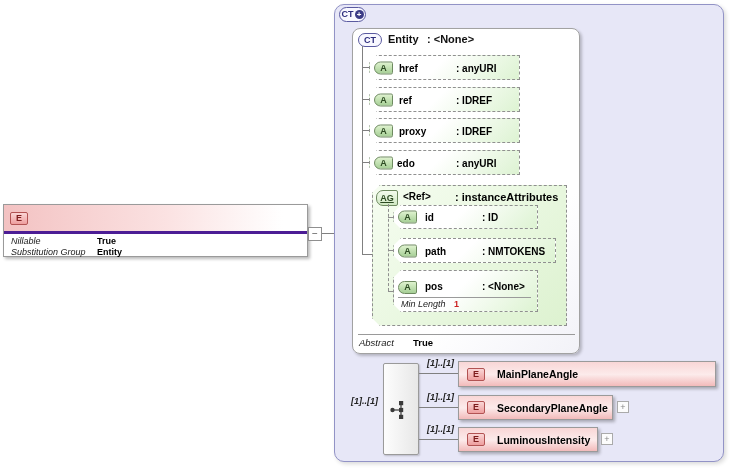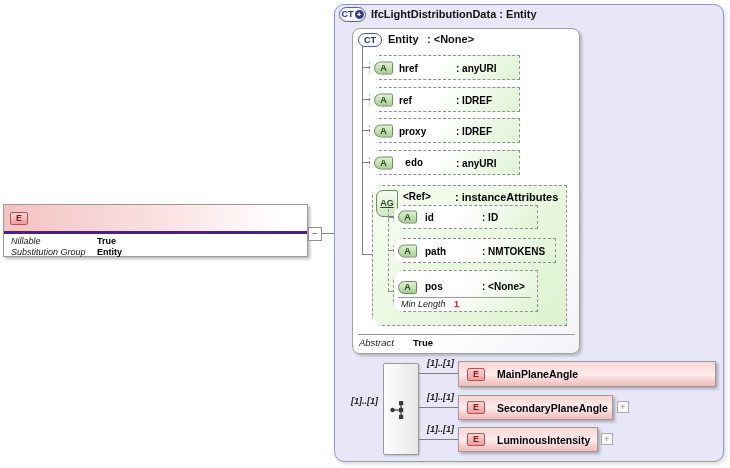--- a/index.html
+++ b/index.html
@@ -13,21 +13,21 @@
   .hdash { position:absolute; height:0; border-top:1px dashed #8f8f8f; }
   .vdash { position:absolute; width:0;  border-left:1px dashed #8f8f8f; }
 
   
   .badge { position:absolute; display:flex; align-items:center; justify-content:center;
            font-weight:bold; font-size:9px; line-height:1; }
   .badge-e  { width:18px; height:13px; border:1px solid #b25353; border-radius:2px;
               background:linear-gradient(180deg,#fad6d6,#ee9e9e); color:#7d1d1d; }
   .badge-a  { width:19px; height:13px; border:1px solid #6e8a60; border-radius:7px 2px 2px 7px;
               background:linear-gradient(180deg,#def2ce,#a6cf96); color:#2c4a22; }
-  .badge-ag { width:22px; height:27px; border:1px solid #6e8a60; border-radius:7px 2px 2px 7px;
+  .badge-ag { width:22px; height:16px; border:1px solid #6e8a60; border-radius:7px 2px 2px 7px;
               background:linear-gradient(180deg,#f4fcee,#cfe8c2); color:#2c4a22;text-decoration:underline; }
   .badge-ct { width:24px; height:14px; border:1px solid #5a5aa0; border-radius:7px;
               background:#f8f8ff; color:#2e2e7e; }
   .badge-ctp{ width:27px; height:15px; border:1px solid #5a5aa0; border-radius:8px;
               background:#f8f8ff; color:#2e2e7e; gap:1px; }
   .plus-dot { display:inline-flex; width:9px; height:9px; border-radius:50%;
               background:#3c3c86; color:#ffffff; font-size:8px; font-weight:bold;
               align-items:center; justify-content:center; line-height:1; }
 
   .title  { position:absolute; font-weight:bold; font-size:11px; color:#111; white-space:nowrap; }
@@ -113,21 +113,20 @@
   <div class="hline" style="left:322px; top:233px; width:23px;"></div>
   <div class="vline" style="left:345px; top:191px; height:220px;"></div>
   <div class="hline" style="left:345px; top:191px; width:8px;"></div>
   <div class="hline" style="left:345px; top:410px; width:38px;"></div>
 
   <div class="ct-outer"></div>
   <span class="badge badge-ctp" style="left:339px; top:7px;">
     <span>CT</span>
       <span class="plus-dot">+</span>
   </span>
-  <div class="title" style="left:371px; top:8px;">IfcLightDistributionData : Entity</div>
 
   <div class="ct-inner"></div>
   <span class="badge badge-ct" style="left:358px; top:33px;">CT</span>
   <div class="title" style="left:388px; top:33px;">Entity</div>
   <div class="title" style="left:427px; top:33px;">: &lt;None&gt;</div>
 
   <div class="vline" style="left:362px; top:46px; height:208px;"></div>
   <div class="hline" style="left:362px; top:67px;  width:7px;"></div>
   <div class="hline" style="left:362px; top:99px;  width:7px;"></div>
   <div class="hline" style="left:362px; top:130px; width:7px;"></div>
@@ -144,21 +143,21 @@
     <span class="attr-name" style="left:29px;">ref</span>
     <span class="attr-type" style="left:86px;">: IDREF</span>
   </div>
   <div class="attr-box" style="left:369px; top:118px; width:151px; height:25px;">
     <span class="badge badge-a">A</span>
     <span class="attr-name" style="left:29px;">proxy</span>
     <span class="attr-type" style="left:86px;">: IDREF</span>
   </div>
   <div class="attr-box" style="left:369px; top:150px; width:151px; height:25px;">
     <span class="badge badge-a">A</span>
-    <span class="attr-name" style="left:35px;font-family:Liberation Mono, monospace;">edo</span>
+    <span class="attr-name" style="left:27px;">edo</span>
     <span class="attr-type" style="left:86px;">: anyURI</span>
   </div>
 
   <div class="ag-box">
     <span class="badge badge-ag">AG</span>
     <span class="ag-name">&lt;Ref&gt;</span>
     <span class="ag-type">: instanceAttributes</span>
   </div>
   <div class="vdash" style="left:388px; top:204px; height:87px;"></div>
   <div class="hdash" style="left:388px; top:217px; width:5px;"></div>

